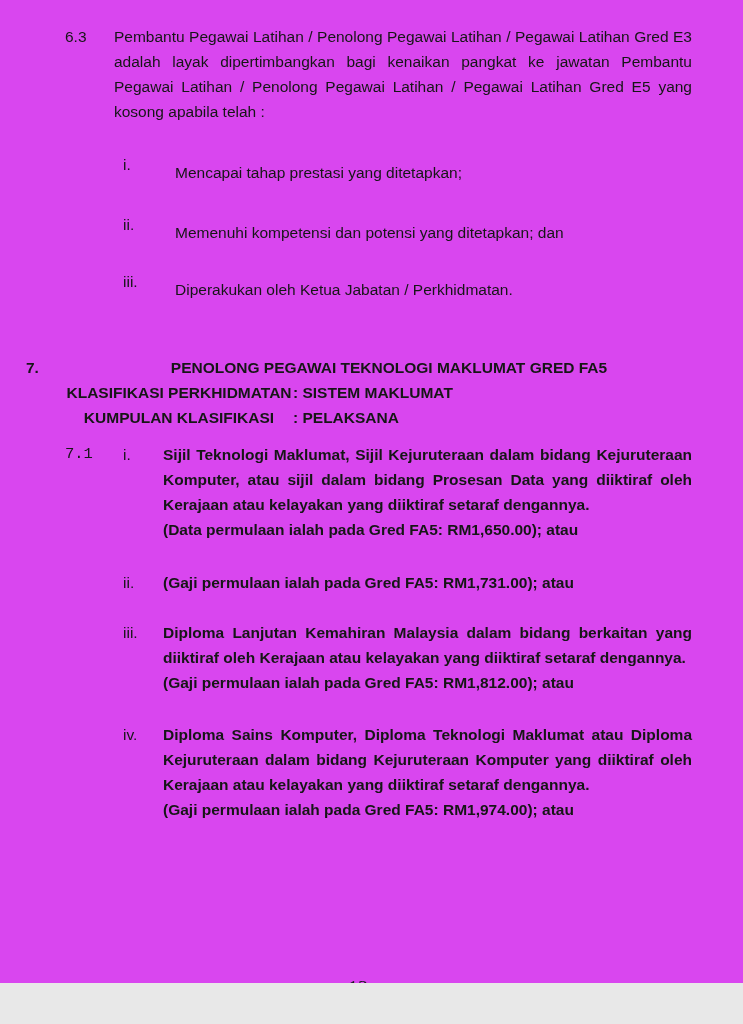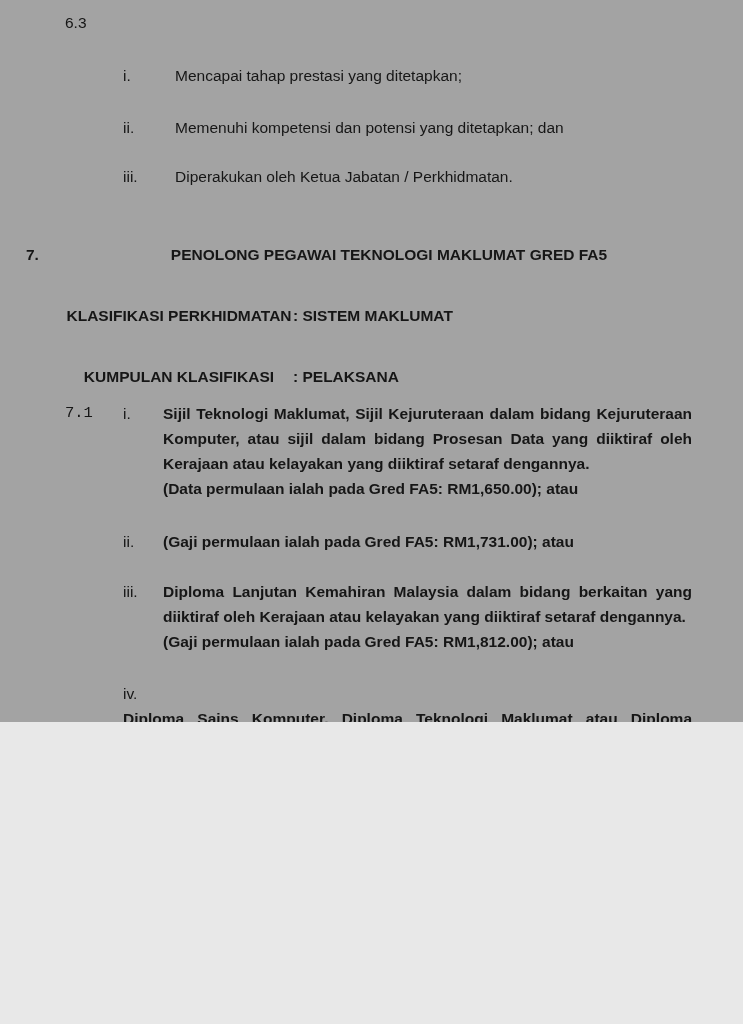--- a/index.html
+++ b/index.html
@@ -1,59 +1,59 @@
 <!DOCTYPE html>
 <html><head>
 <meta charset="utf-8">
 <style>
   html, body { margin: 0; padding: 0; background: #e8e8e8; }
   .page {
     position: relative;
     width: 743px;
-    height: 722px;
+    height: 983px;
     margin: 0 auto;
-    background: #a3a3a3;
+    background: #d946ef;
     font-family: "Liberation Sans", sans-serif;
     font-size: 15.5px;
     line-height: 25px;
     color: #161616;
     overflow: hidden;
     box-sizing: border-box;
-    padding-top: 10px;
+    padding-top: 24px;
   }
   .just { text-align: justify; }
 
   
   .row-63 { display: flex; padding-left: 65px; padding-right: 51px; }
   .num-63 { flex: none; width: 49px; }
   .text-63 { flex: 1; }
 
   
   .sub-item { display: flex; padding-left: 123px; padding-right: 51px; }
   .sub-item.g1 { margin-top: 28px; }
   .sub-item.g2 { margin-top: 27px; }
   .sub-item.g3 { margin-top: 24px; }
   .sub-marker { flex: none; width: 52px; }
-  .sub-text { flex: 1; }
+  .sub-text { flex: 1; margin-top: 8px; }
 
   
   .heading { display: flex; margin-top: 53px; padding-left: 26px; padding-right: 30px; font-weight: bold; }
   .h-num { flex: none; width: 39px; }
   .h-body { flex: 1; text-align: center; }
-  .h-row { display: flex; margin-top: 36px; }
+  .h-row { display: flex; }
   .h-label { flex: none; width: 228px; }
 
   
   .row-71 { display: flex; margin-top: 12px; padding-left: 65px; padding-right: 51px; }
   .num-71 { flex: none; width: 58px; font-family: Liberation Mono, monospace; }
   .items-71 { flex: 1; }
   .item-71 { display: flex; }
   .item-71.g1 { margin-top: 28px; }
   .item-71.g2 { margin-top: 25px; }
-  .item-71.g3 { margin-top: 27px; flex-direction: column; }
+  .item-71.g3 { margin-top: 27px; }
   .marker-71 { flex: none; width: 40px; }
   .body-71 { flex: 1; font-weight: bold; }
 
   
   .footer {
     position: absolute;
     top: 977px;
     left: 0;
     right: 27px;
     text-align: center;
@@ -63,20 +63,21 @@
     color: #1b1b1b;
   }
 </style>
 </head>
 <body>
 
 <div class="page">
 
   <div class="row-63">
     <div class="num-63">6.3</div>
+    <div class="text-63 just">Pembantu Pegawai Latihan / Penolong Pegawai Latihan / Pegawai Latihan Gred E3 adalah layak dipertimbangkan bagi kenaikan pangkat ke jawatan Pembantu Pegawai Latihan / Penolong Pegawai Latihan / Pegawai Latihan Gred E5 yang kosong apabila telah :</div>
   </div>
 
   <div class="sub-item g1">
     <div class="sub-marker">i.</div>
     <div class="sub-text">Mencapai tahap prestasi yang ditetapkan;</div>
   </div>
   <div class="sub-item g2">
     <div class="sub-marker">ii.</div>
     <div class="sub-text">Memenuhi kompetensi dan potensi yang ditetapkan; dan</div>
   </div>

